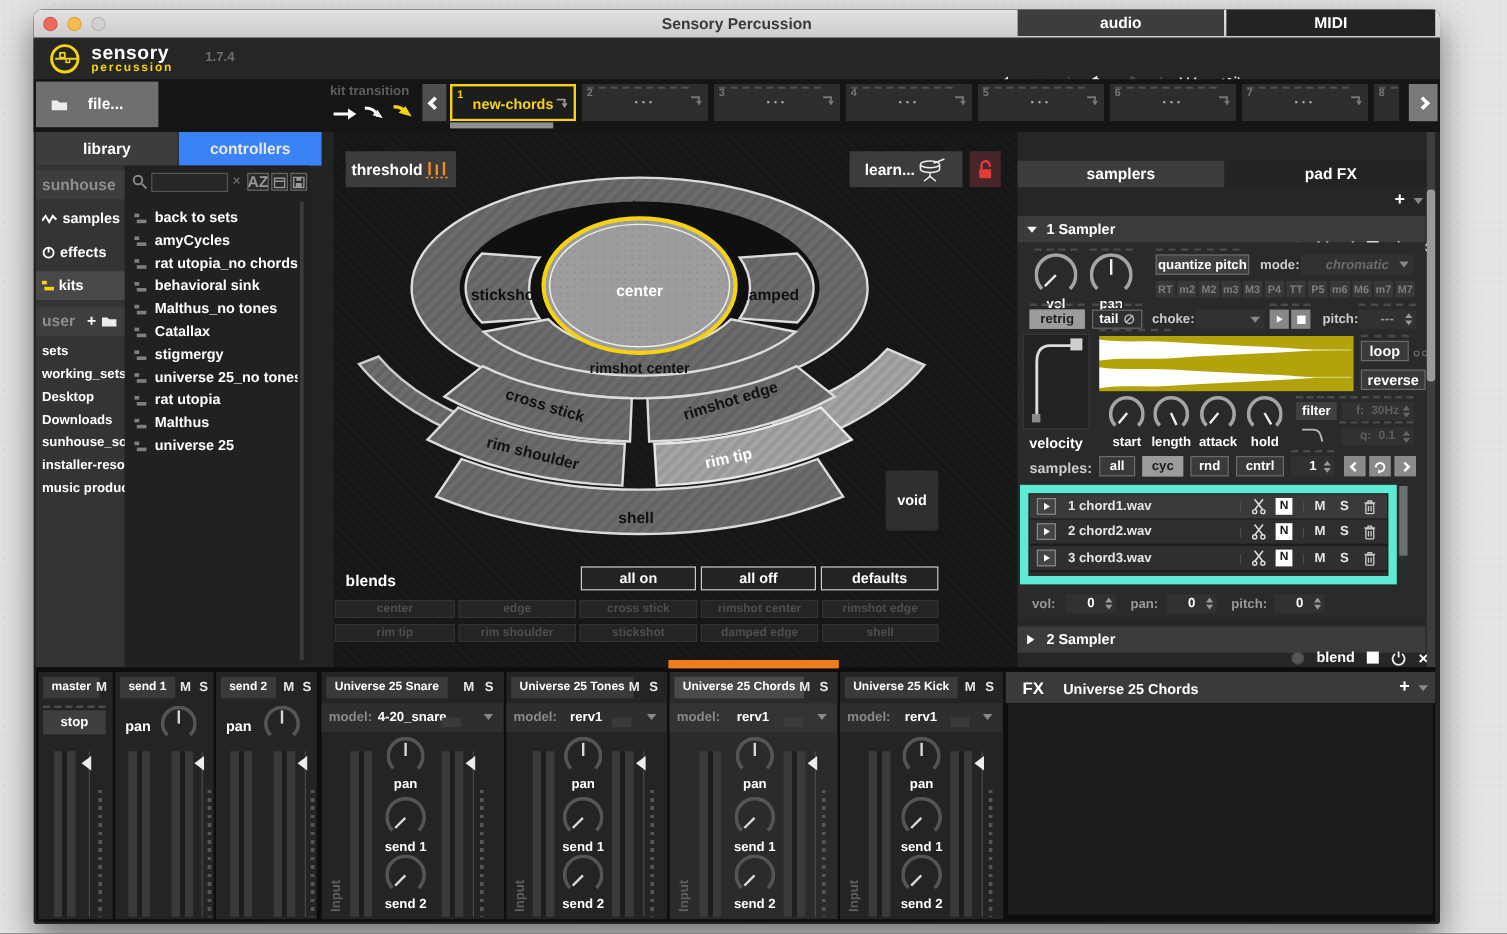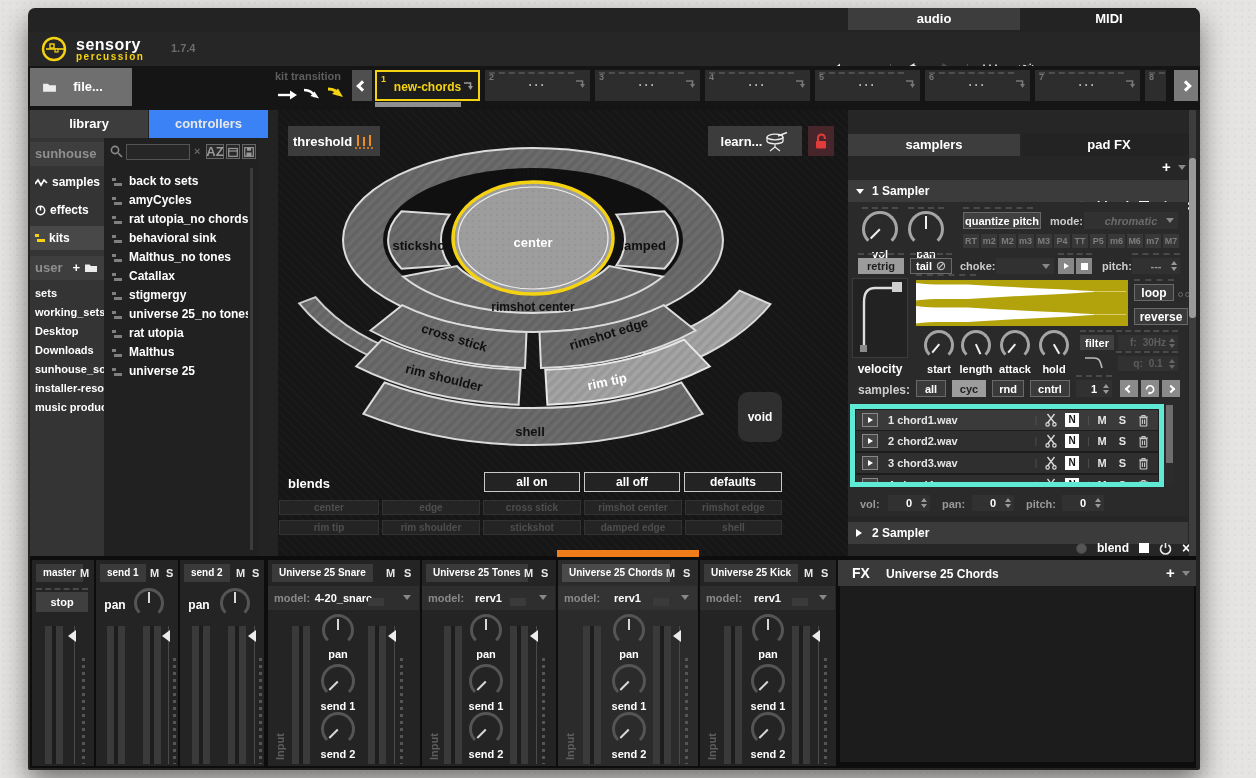--- a/index.html
+++ b/index.html
@@ -115,20 +115,26 @@
 .segb{position:absolute;width:3px;background:repeating-linear-gradient(180deg,#555 0 3px,transparent 3px 7px)}
 .inlab{position:absolute;color:#5e5e5e;font-weight:bold;font-size:11px;transform:rotate(-90deg);transform-origin:0 0}
 .fxh{position:absolute;background:#3a3a3a}
 svg text{font-family:"Liberation Sans",sans-serif}
 </style>
 </head>
 <body>
 
 <div class="win">
 
+  <div class="tb">
+    <span class="light" style="left:8px;background:#ee6a5f;border:1px solid #d5554a"></span>
+    <span class="light" style="left:28px;background:#f5bd4f;border:1px solid #dfa53a"></span>
+    <span class="light" style="left:48px;background:#d2d0ce;border:1px solid #b9b7b5"></span>
+    <div class="tbt">Sensory Percussion</div>
+  </div>
 
   <div class="hdr">
     <svg class="a" style="left:12px;top:3px" width="28" height="28" viewBox="0 0 28 28">
       <circle cx="14" cy="14" r="11" fill="none" stroke="#f5d313" stroke-width="2.4"></circle>
       <line x1="6" y1="14" x2="25" y2="14" stroke="#f5d313" stroke-width="1.6"></line>
       <rect x="10" y="9" width="4" height="4" fill="#262626" stroke="#f5d313" stroke-width="1.4"></rect>
       <rect x="15" y="14" width="3" height="3" fill="#262626" stroke="#f5d313" stroke-width="1.2"></rect>
     </svg>
     <div class="a" style="left:48px;top:5px">
       <div class="brand1">sensory</div>
@@ -427,21 +433,21 @@
         <line x1="10" y1="13" x2="10" y2="17" stroke="#ececec" stroke-width="1.2"></line>
         <path d="M10,16 L5,20 M10,16 L15,20" stroke="#ececec" stroke-width="1.2"></path>
       </svg>
     </div>
     <div class="pbtn" style="left:530px;top:16px;width:26px;height:30px;background:#46262a">
       <svg width="14" height="17" viewBox="0 0 14 17">
         <path d="M4,8 V5 A3.4,3.4 0 0 1 10.8,4.6 L10.8,6" fill="none" stroke="#e23b3b" stroke-width="2"></path>
         <rect x="2" y="8" width="10" height="7.5" rx="1" fill="#e23b3b"></rect>
       </svg>
     </div>
-    <div class="a" style="left:460px;top:282px;width:44px;height:50px;background:#2f2f2f;border-radius:10px;color:#fff;
+    <div class="a" style="left:460px;top:282px;width:44px;height:50px;background:#2f2f2f;border-radius:2px;color:#fff;
       font-weight:bold;font-size:12px;display:flex;align-items:center;justify-content:center">void</div>
 
     <span class="a" style="left:10px;top:366px;color:#fff;font-weight:bold;font-size:13px">blends</span>
     <div class="blbtn" style="left:206px;top:362px;width:96px">all on</div>
     <div class="blbtn" style="left:306px;top:362px;width:96px">all off</div>
     <div class="blbtn" style="left:406px;top:362px;width:98px">defaults</div>
     <div class="gcell" style="left:1px;top:390px;width:100px">center</div>
     <div class="gcell" style="left:104px;top:390px;width:98px">edge</div>
     <div class="gcell" style="left:205px;top:390px;width:98px">cross stick</div>
     <div class="gcell" style="left:306px;top:390px;width:98px">rimshot center</div>
@@ -625,21 +631,21 @@
   <div class="a" style="left:1113px;top:372px;width:18px;height:17px;background:#8a8a8a;display:flex;align-items:center;justify-content:center">
     <svg width="12" height="12" viewBox="0 0 12 12">
         <path d="M2.5,6.5 A3.6,3.6 0 1 1 6,10" fill="none" stroke="#fff" stroke-width="1.6"></path>
         <polygon points="4.5,8.5 8,10 4.5,11.8" fill="#fff"></polygon>
       </svg>
   </div>
   <div class="a" style="left:1134px;top:372px;width:18px;height:17px;background:#8a8a8a;display:flex;align-items:center;justify-content:center">
       <span class="chv r" style="width:6px;height:6px;border-width:2px"></span>
     </div>
 
-  <div class="a" style="left:822px;top:396px;width:314px;height:83px;background:#1d1d1d;border:5px solid #5eead4;overflow:hidden">
+  <div class="a" style="left:822px;top:396px;width:314px;height:83px;background:#1d1d1d;border:7px solid #5eead4;overflow:hidden">
     <div class="srow sel" style="top:1px">
       <span class="pl">
           <span class="tr t-r" style="border-left-width:5px;border-top-width:3px;border-bottom-width:3px"></span>
         </span>
       <span class="msl" style="margin-left:10px">1 chord1.wav</span>
       <span style="flex:1"></span>
         <span class="sep">|</span>
       <svg style="margin:0 8px" width="12" height="14" viewBox="0 0 12 14">
           <path d="M2.5,1 L9.5,10 M9.5,1 L2.5,10" stroke="#ddd" stroke-width="1.3" fill="none"></path>
           <circle cx="2.6" cy="11.4" r="1.7" fill="none" stroke="#ddd" stroke-width="1.2"></circle>

